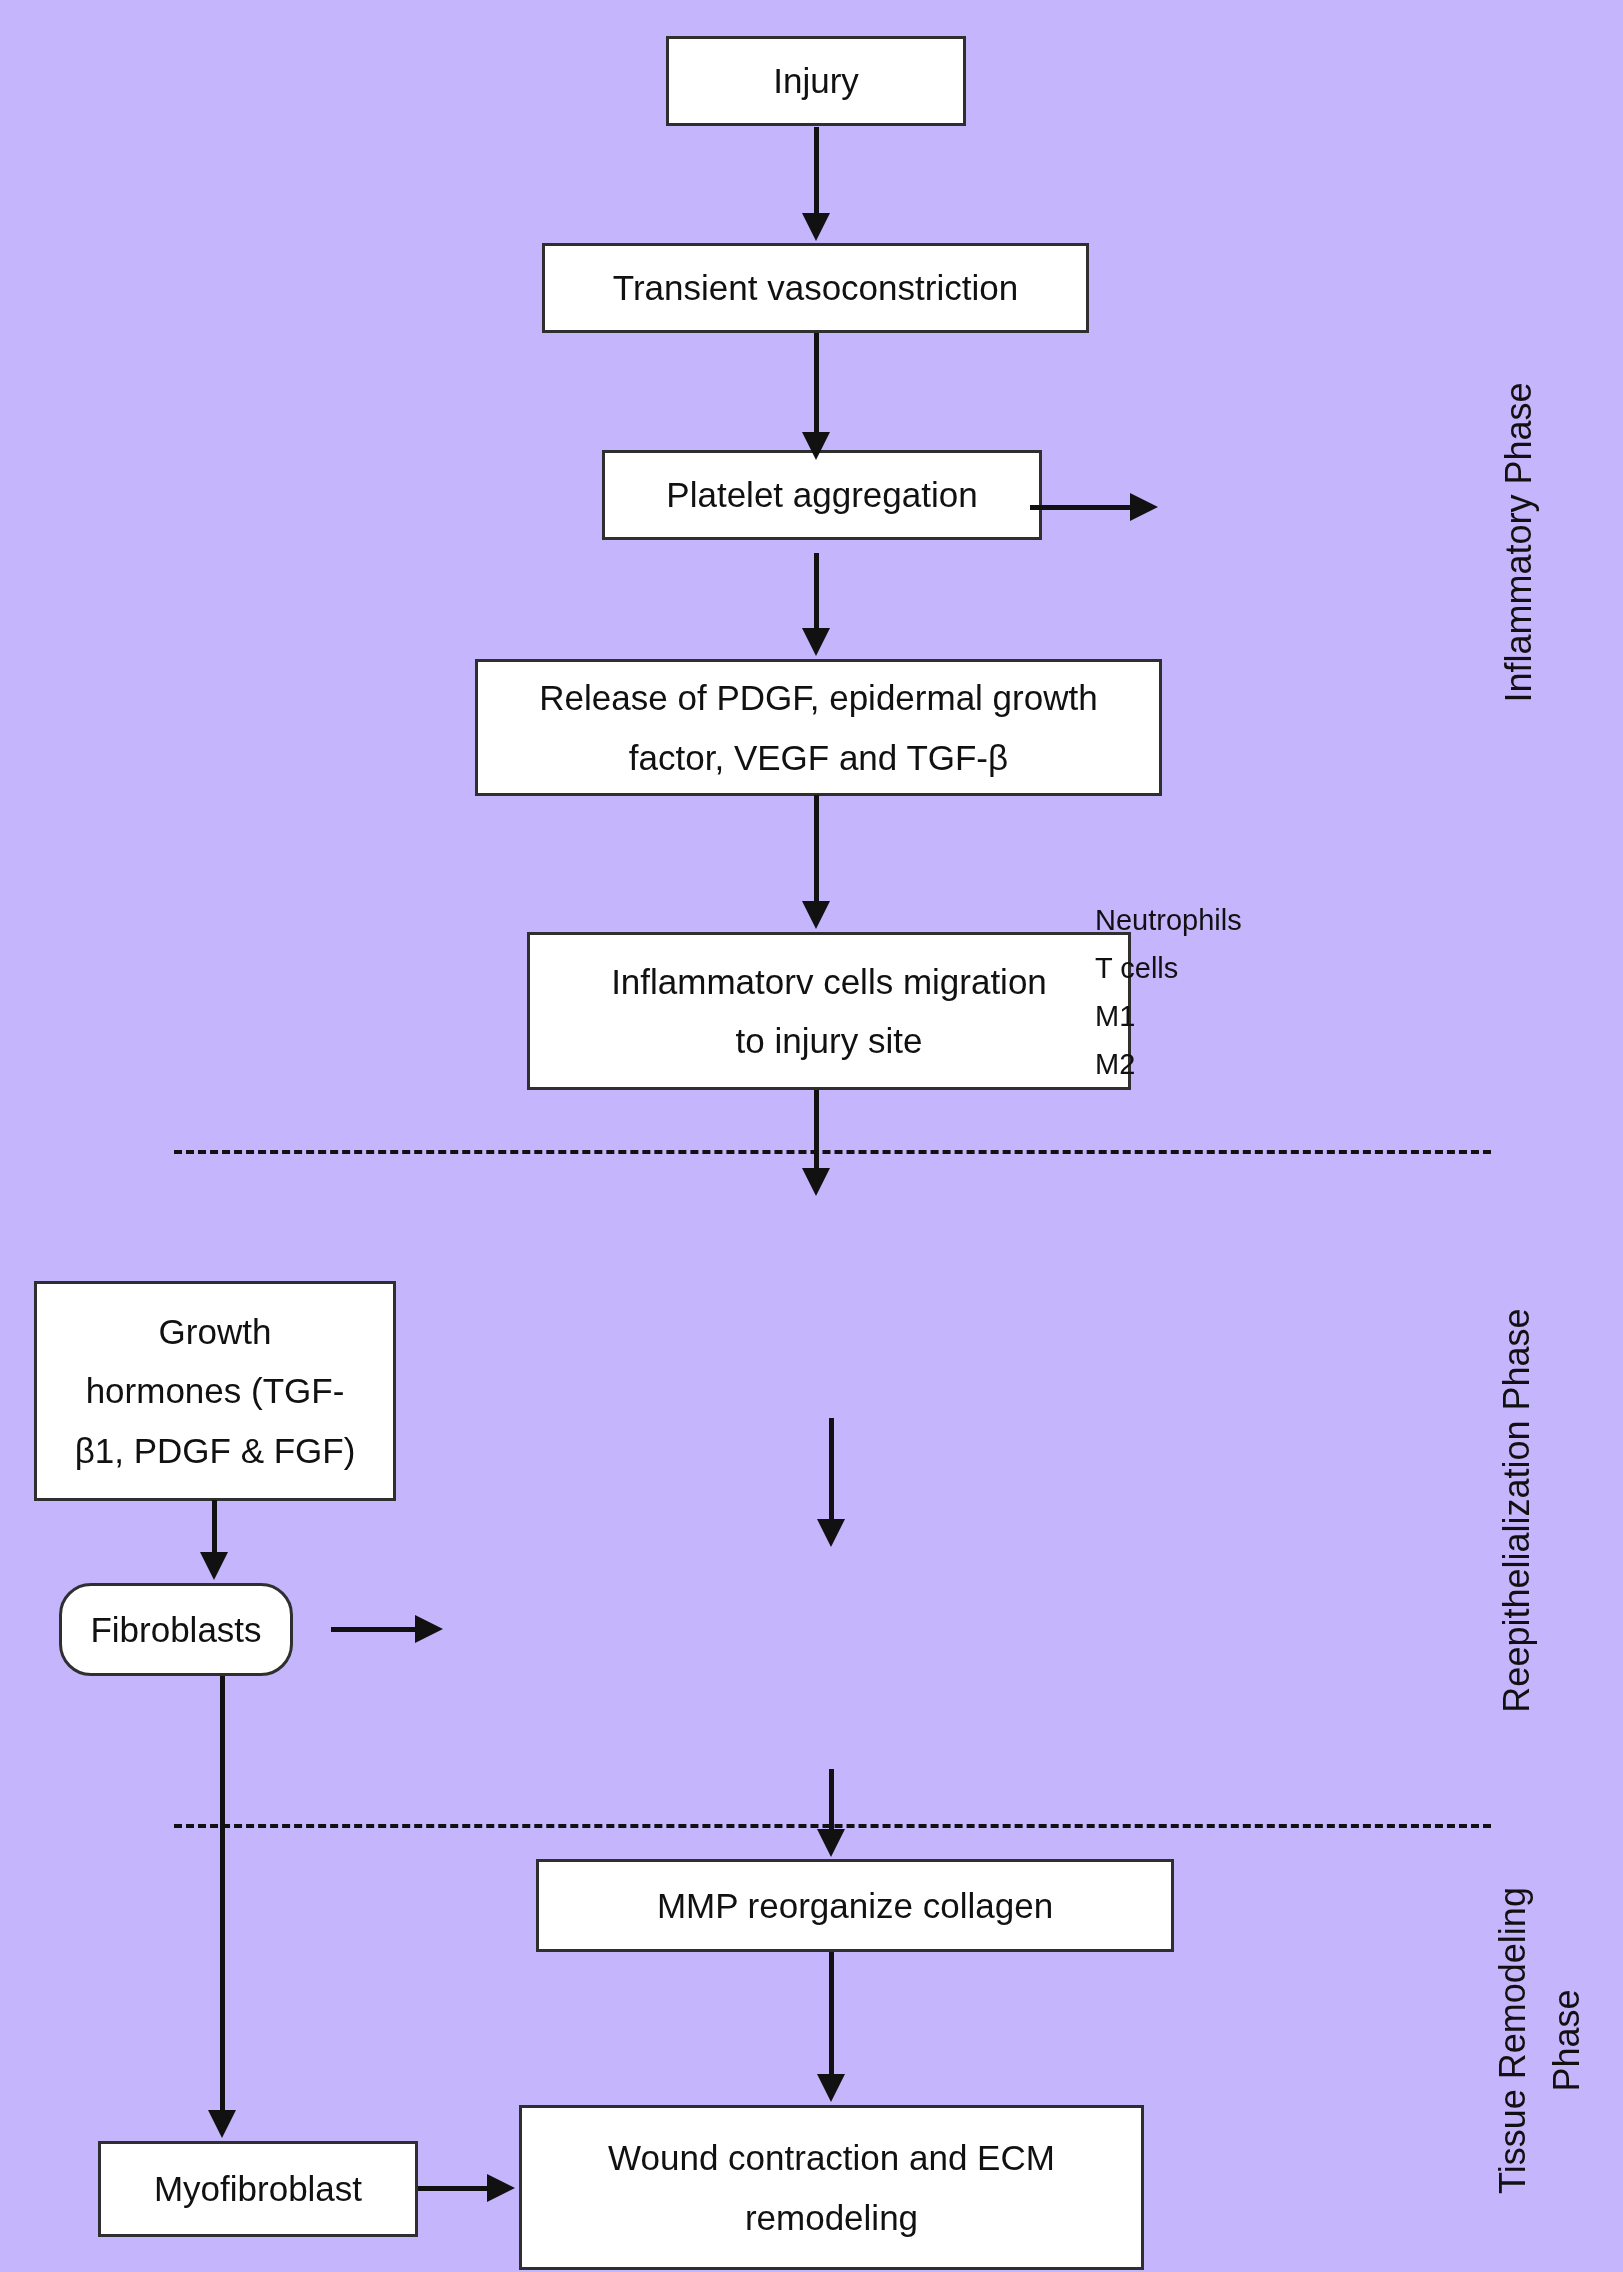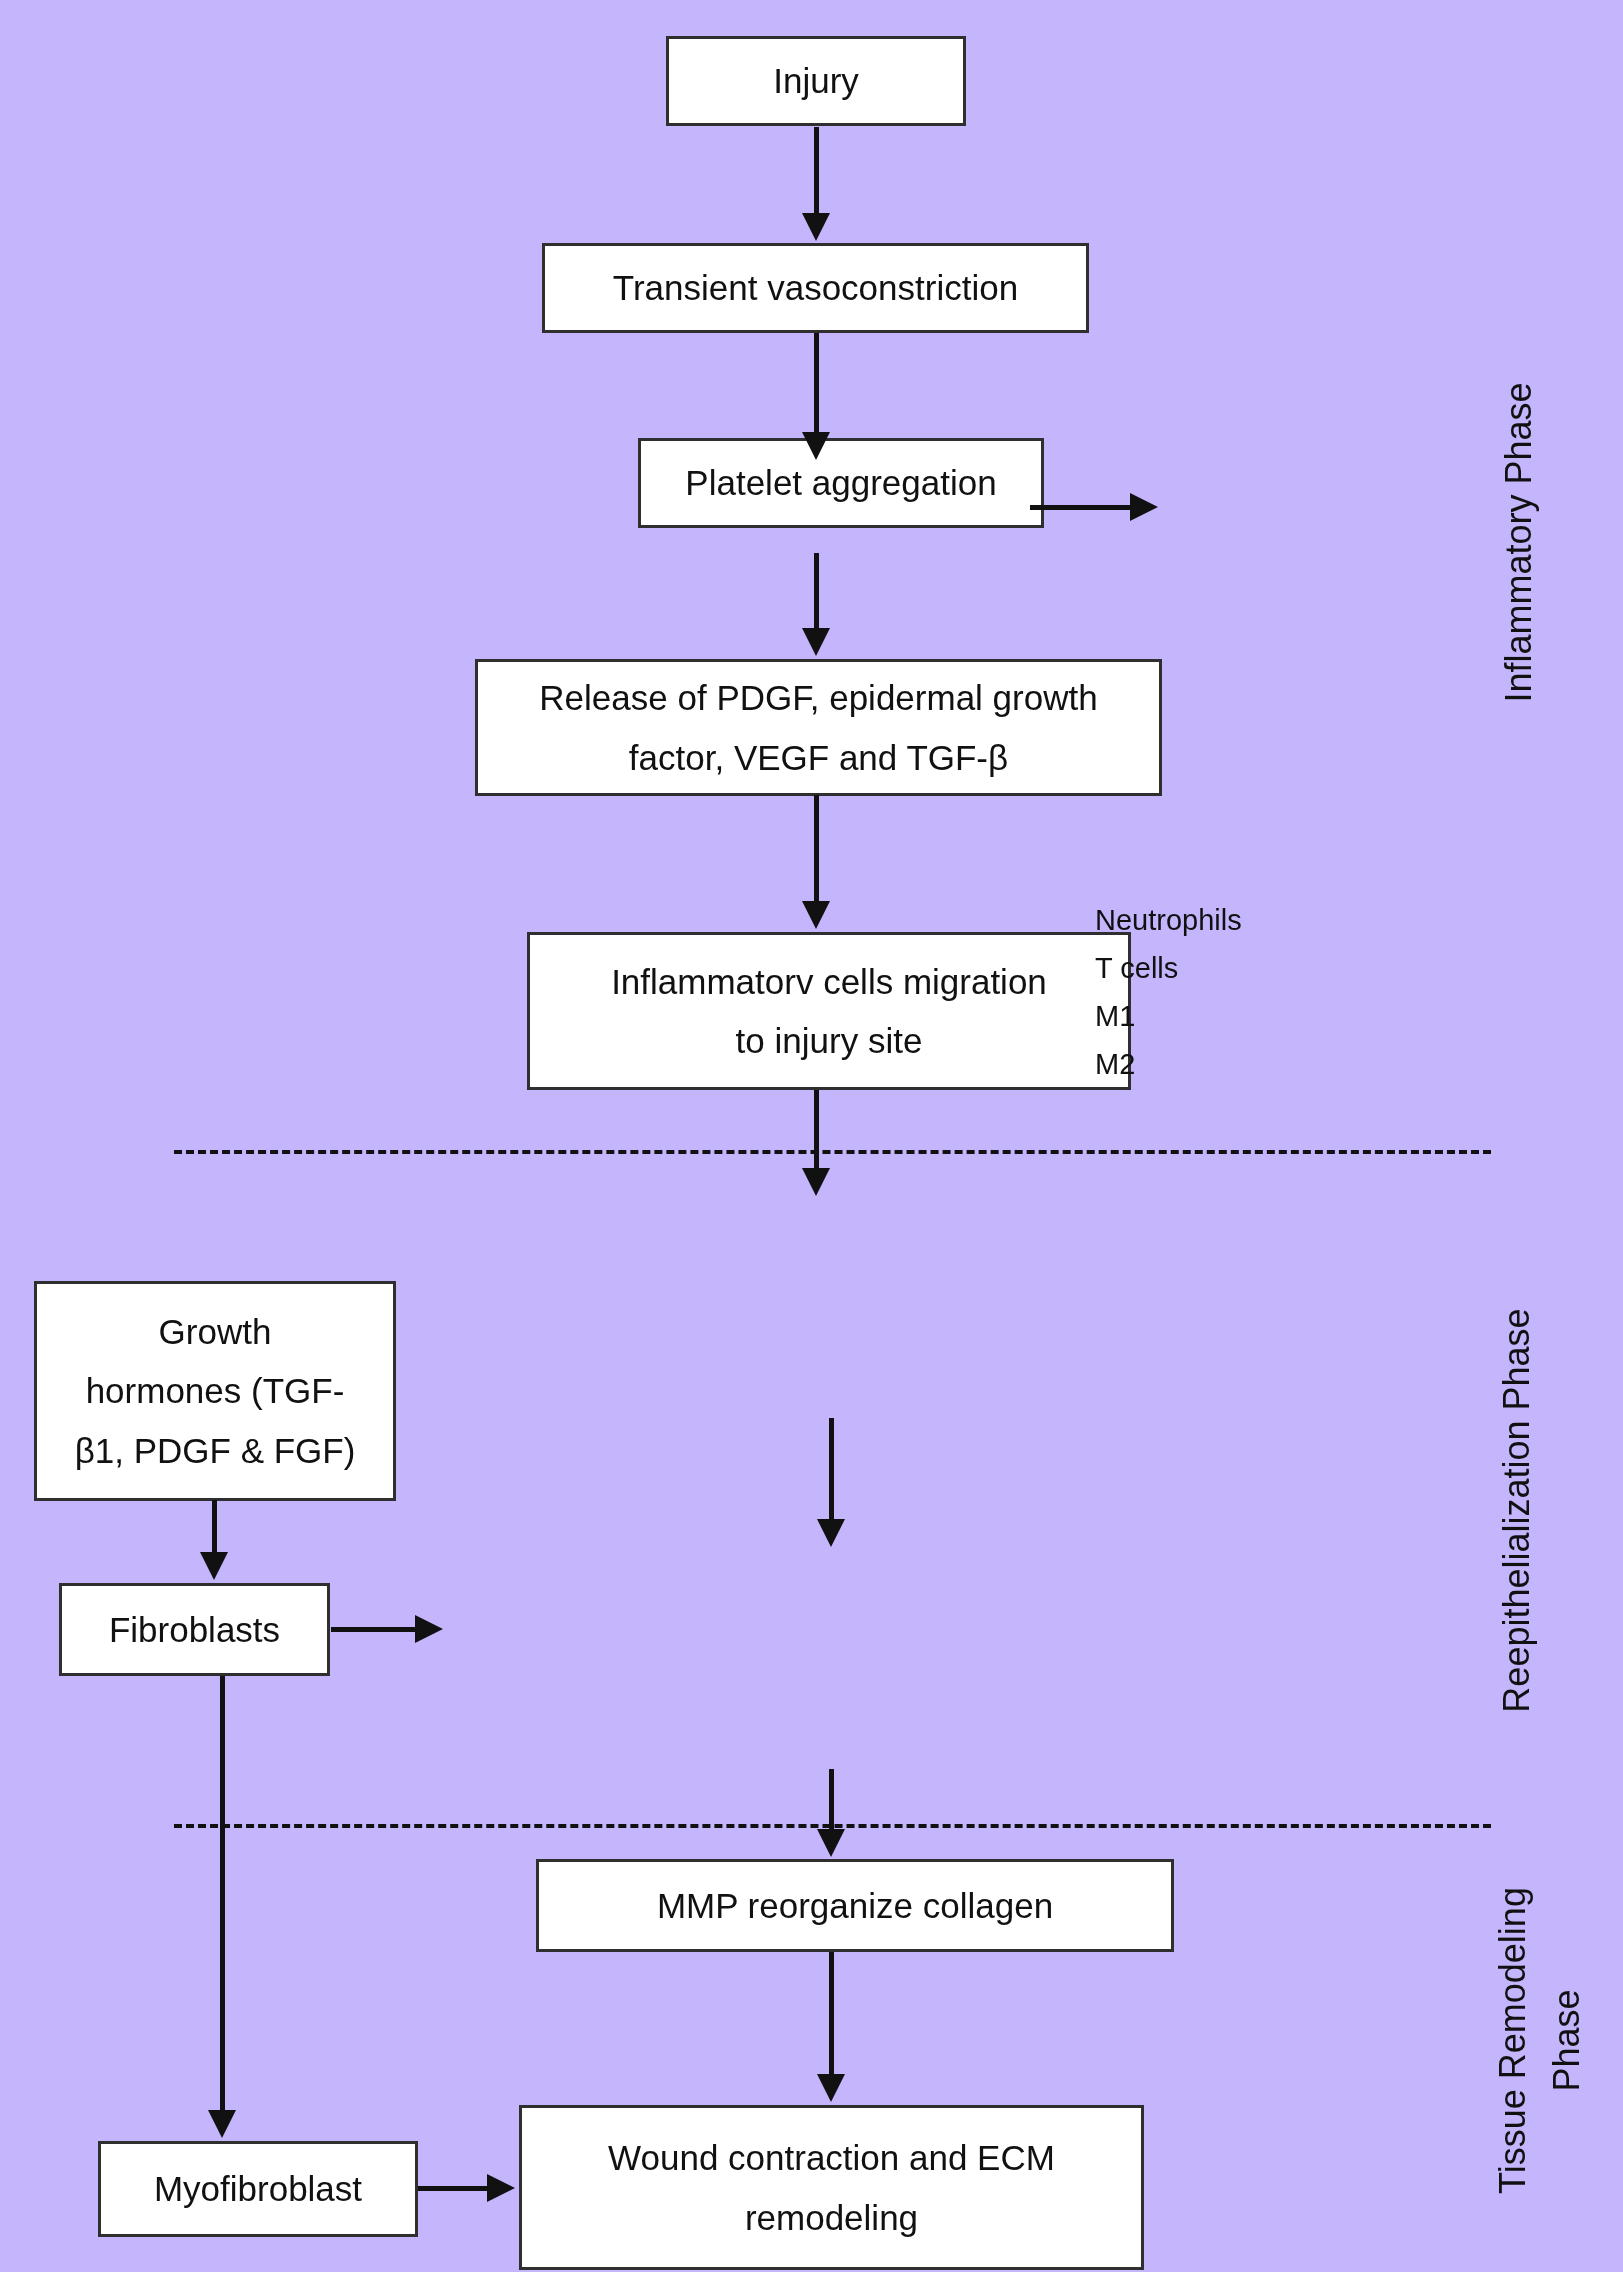--- a/index.html
+++ b/index.html
@@ -93,21 +93,21 @@
 <div id="canvas">
 
   <div class="node" style="left:666px; top:36px; width:300px; height:90px;">
     <span>Injury</span>
   </div>
 
   <div class="node" style="left:542px; top:243px; width:547px; height:90px;">
     <span>Transient vasoconstriction</span>
   </div>
 
-  <div class="node" style="left:602px; top:438px; width:406px; height:90px;margin-left:36px;">
+  <div class="node" style="left:602px; top:450px; width:440px; height:90px;">
     <span>Platelet aggregation</span>
   </div>
 
 
   <div class="node" style="left:475px; top:659px; width:687px; height:137px;">
     <span>Release of PDGF, epidermal growth
 factor, VEGF and TGF-β</span>
   </div>
 
   <div class="node" style="left:527px; top:932px; width:604px; height:158px;">
@@ -115,21 +115,21 @@
 to injury site</span>
   </div>
 
 
   <div class="node" style="left:34px; top:1281px; width:362px; height:220px;">
     <span>Growth
 hormones (TGF-
 β1, PDGF &amp; FGF)</span>
   </div>
 
-  <div class="node" style="left:59px; top:1583px; width:271px; height:93px;">
+  <div class="node" style="left:59px; top:1583px; width:234px; height:93px;border-radius:32px;">
     <span>Fibroblasts</span>
   </div>
 
 
   <div class="node" style="left:516px; top:1859px; width:638px; height:93px;margin-left:20px;">
     <span>MMP reorganize collagen</span>
   </div>
 
   <div class="node" style="left:98px; top:2141px; width:320px; height:96px;">
     <span>Myofibroblast</span>

